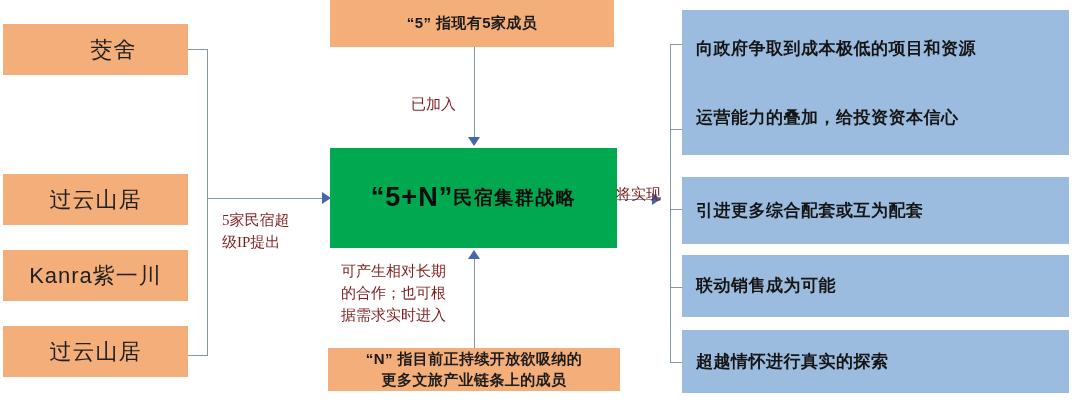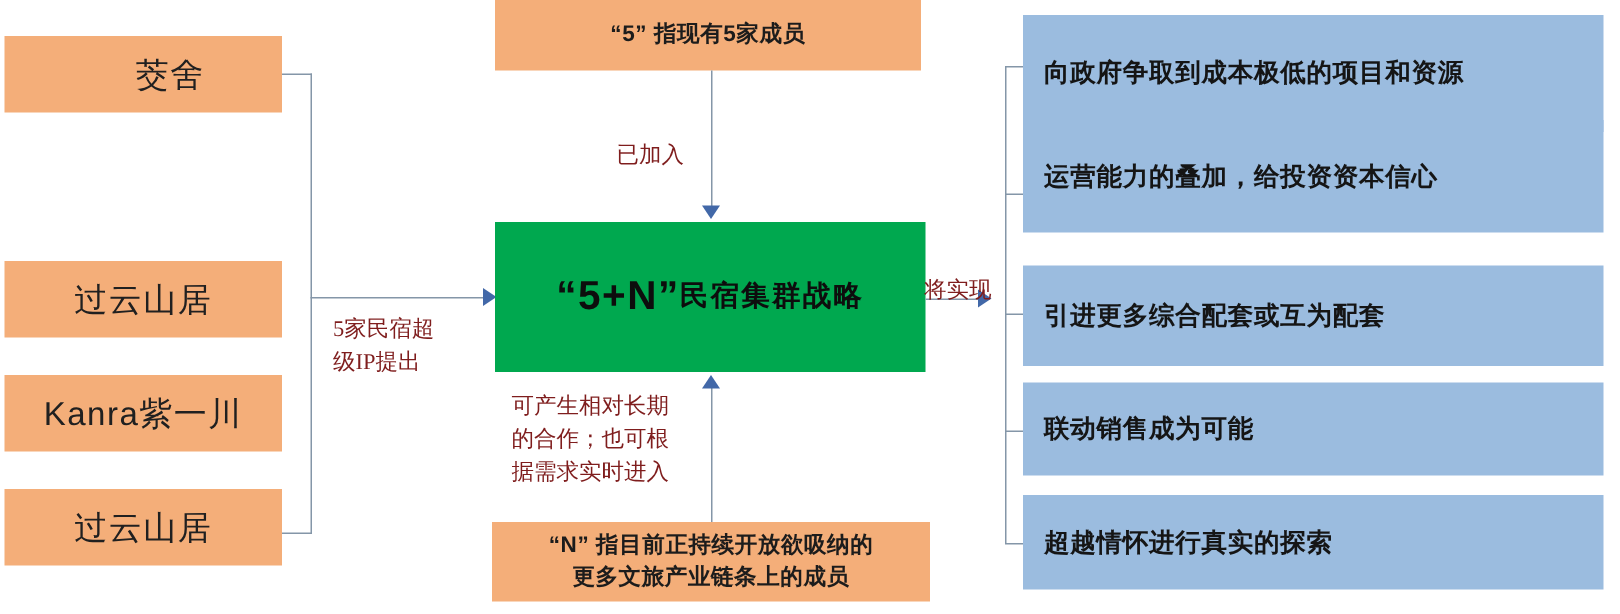--- a/index.html
+++ b/index.html
@@ -48,21 +48,21 @@
   #note-top {
     left: 330px;
     top: 0px;
     width: 284px;
     height: 47px;
   }
   #note-bottom {
     left: 328px;
     top: 348px;
     width: 292px;
-    height: 53px;
+    height: 43px;
     line-height: 1.35;
     padding: 0 20px;
   }
   
   #core-box {
     left: 330px;
     top: 148px;
     width: 287px;
     height: 100px;
     background: #00A84F;

